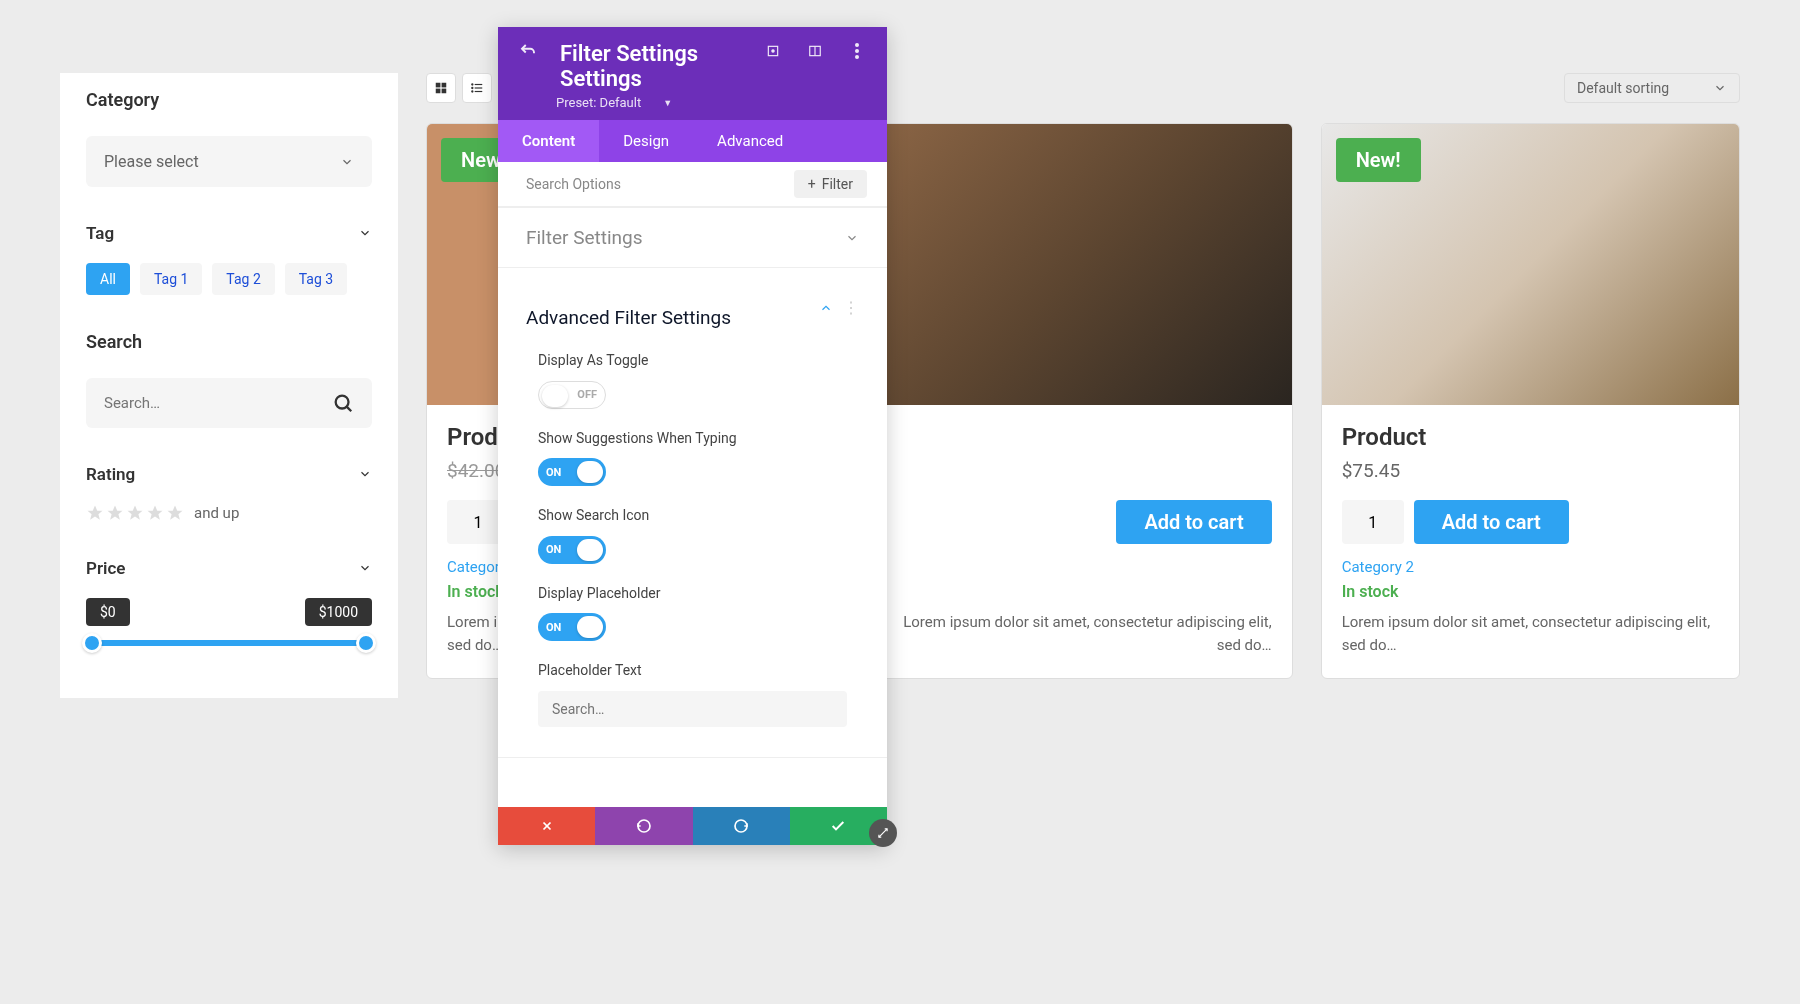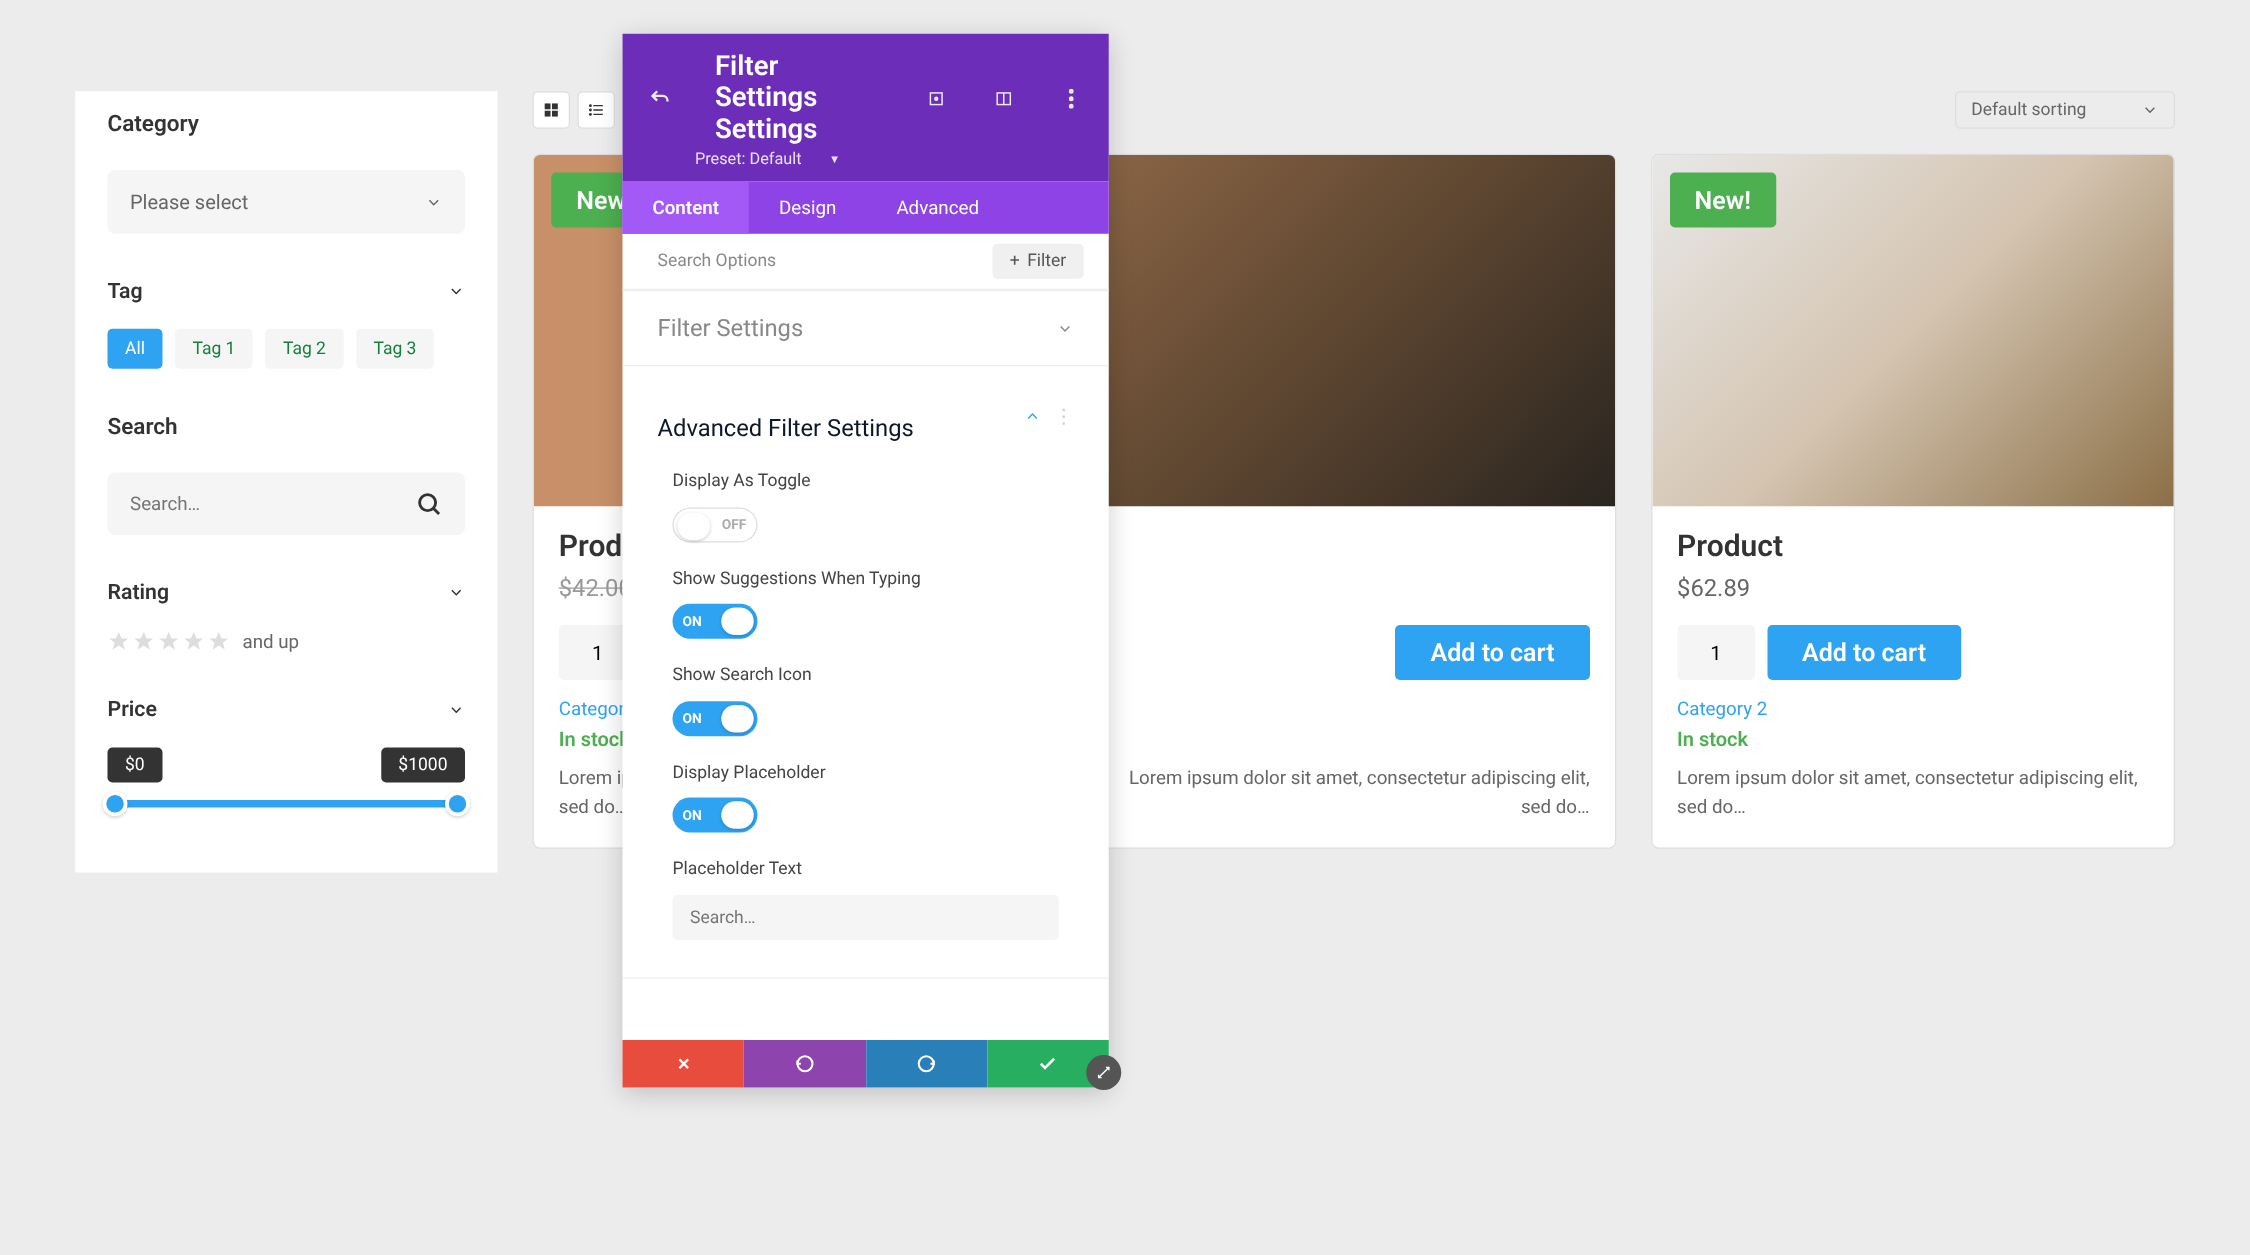--- a/index.html
+++ b/index.html
@@ -7,21 +7,21 @@
 
 .page-content { display: flex; padding: 0 60px; gap: 28px; position: relative; }
 
 
 .sidebar { width: 338px; background: #fff; padding: 16px 26px; margin-top: 73px; }
 .sidebar-heading { font-size: 18px; font-weight: 600; color: #333; margin-bottom: 26px; }
 .sidebar-section { margin-bottom: 36px; }
 .sidebar-section-title { display: flex; justify-content: space-between; align-items: center; font-size: 17px; font-weight: 600; color: #333; cursor: pointer; margin-bottom: 20px; }
 .select-wrapper { background: #f5f5f5; border-radius: 6px; padding: 16px 18px; display: flex; justify-content: space-between; align-items: center; color: #666; cursor: pointer; }
 .tag-list { display: flex; flex-wrap: wrap; gap: 10px; }
-.tag { background: #f5f5f5; padding: 8px 14px; border-radius: 4px; font-size: 14px; color: #15803d; cursor: pointer; }
+.tag { background: #f5f5f5; padding: 8px 14px; border-radius: 4px; font-size: 14px; color: #1d4ed8; cursor: pointer; }
 .tag.active { background: #2ea3f2; color: #fff; }
 .search-box { background: #f5f5f5; border-radius: 6px; padding: 14px 18px; display: flex; align-items: center; justify-content: space-between; }
 .search-input { background: transparent; border: none; outline: none; font-size: 15px; color: #666; flex: 1; }
 .rating-row { display: flex; align-items: center; gap: 10px; color: #666; font-size: 15px; }
 .stars { display: flex; gap: 2px; }
 .star { width: 18px; height: 18px; fill: #ddd; }
 .price-range { position: relative; }
 .price-labels { display: flex; justify-content: space-between; }
 .price-label { background: #333; color: #fff; padding: 6px 14px; border-radius: 4px; font-size: 14px; }
 .price-track { height: 6px; background: #2ea3f2; margin-top: 14px; position: relative; border-radius: 3px; }
@@ -48,21 +48,21 @@
 .cart-row { display: flex; gap: 10px; margin-bottom: 14px; }
 .qty-input { width: 62px; height: 44px; border: none; background: #f5f5f5; border-radius: 4px; text-align: center; font-size: 16px; }
 .add-cart-btn { background: #2ea3f2; color: #fff; border: none; padding: 0 28px; height: 44px; border-radius: 4px; font-size: 20px; font-weight: 600; cursor: pointer; }
 .product-category { color: #2ea3f2; font-size: 15px; margin-bottom: 6px; }
 .stock-status { color: #4caf50; font-weight: 600; margin-bottom: 10px; }
 .product-desc { color: #666; font-size: 15px; line-height: 1.5; }
 
 
 .modal { position: absolute; left: 498px; top: 27px; width: 389px; background: #fff; box-shadow: 0 4px 20px rgba(0,0,0,0.2); z-index: 100; display: flex; flex-direction: column; }
 .modal-header { background: #6c2eb9; color: #fff; padding: 14px 20px 10px; }
-.modal-title-row { display: flex; align-items: center; gap: 34px; }
+.modal-title-row { display: flex; gap: 22px; }
 .modal-title { font-size: 22px; font-weight: 600; flex: 1; }
 .modal-icon-btn { width: 20px; height: 20px; color: #fff; cursor: pointer; display: flex; align-items: center; justify-content: center; opacity: 0.9; }
 .modal-preset { font-size: 13px; opacity: 0.85; margin-top: 4px; margin-left: 38px; display: flex; align-items: center; gap: 22px; }
 .modal-tabs { display: flex; background: #8e43e7; }
 .modal-tab { padding: 12px 24px; color: #fff; cursor: pointer; font-size: 15px; }
 .modal-tab.active { background: #a259f5; font-weight: 600; }
 .modal-body { flex: 1; overflow-y: auto; padding: 0; }
 .filter-row { display: flex; justify-content: space-between; align-items: center; padding: 8px 20px 8px 28px; color: #888; font-size: 14px; border-bottom: 1px solid #eee; }
 .filter-add-btn { background: #f0f0f0; color: #555; border: none; padding: 6px 14px; border-radius: 4px; font-size: 14px; cursor: pointer; display: flex; align-items: center; gap: 6px; }
 .section-header { display: flex; justify-content: space-between; align-items: center; padding: 18px 28px; cursor: pointer; }
@@ -252,21 +252,21 @@
           <div class="product-desc" style="text-align:right">Lorem ipsum dolor sit amet, consectetur adipiscing elit, sed do…</div>
         </div>
       </div>
 
       <div class="product-card">
         <div class="product-img shoes"></div>
         <span class="badge">New!</span>
         <div class="product-body">
           <h3 class="product-title">Product</h3>
           <div class="product-price">
-            <span>$62.89</span>
+            <span>$75.45</span>
           </div>
           <div class="cart-row">
             <input class="qty-input" value="1" style="">
             <button class="add-cart-btn">Add to cart</button>
           </div>
           <div class="product-category">Category 2</div>
           <div class="stock-status">In stock</div>
           <div class="product-desc">Lorem ipsum dolor sit amet, consectetur adipiscing elit, sed do…</div>
         </div>
       </div>

